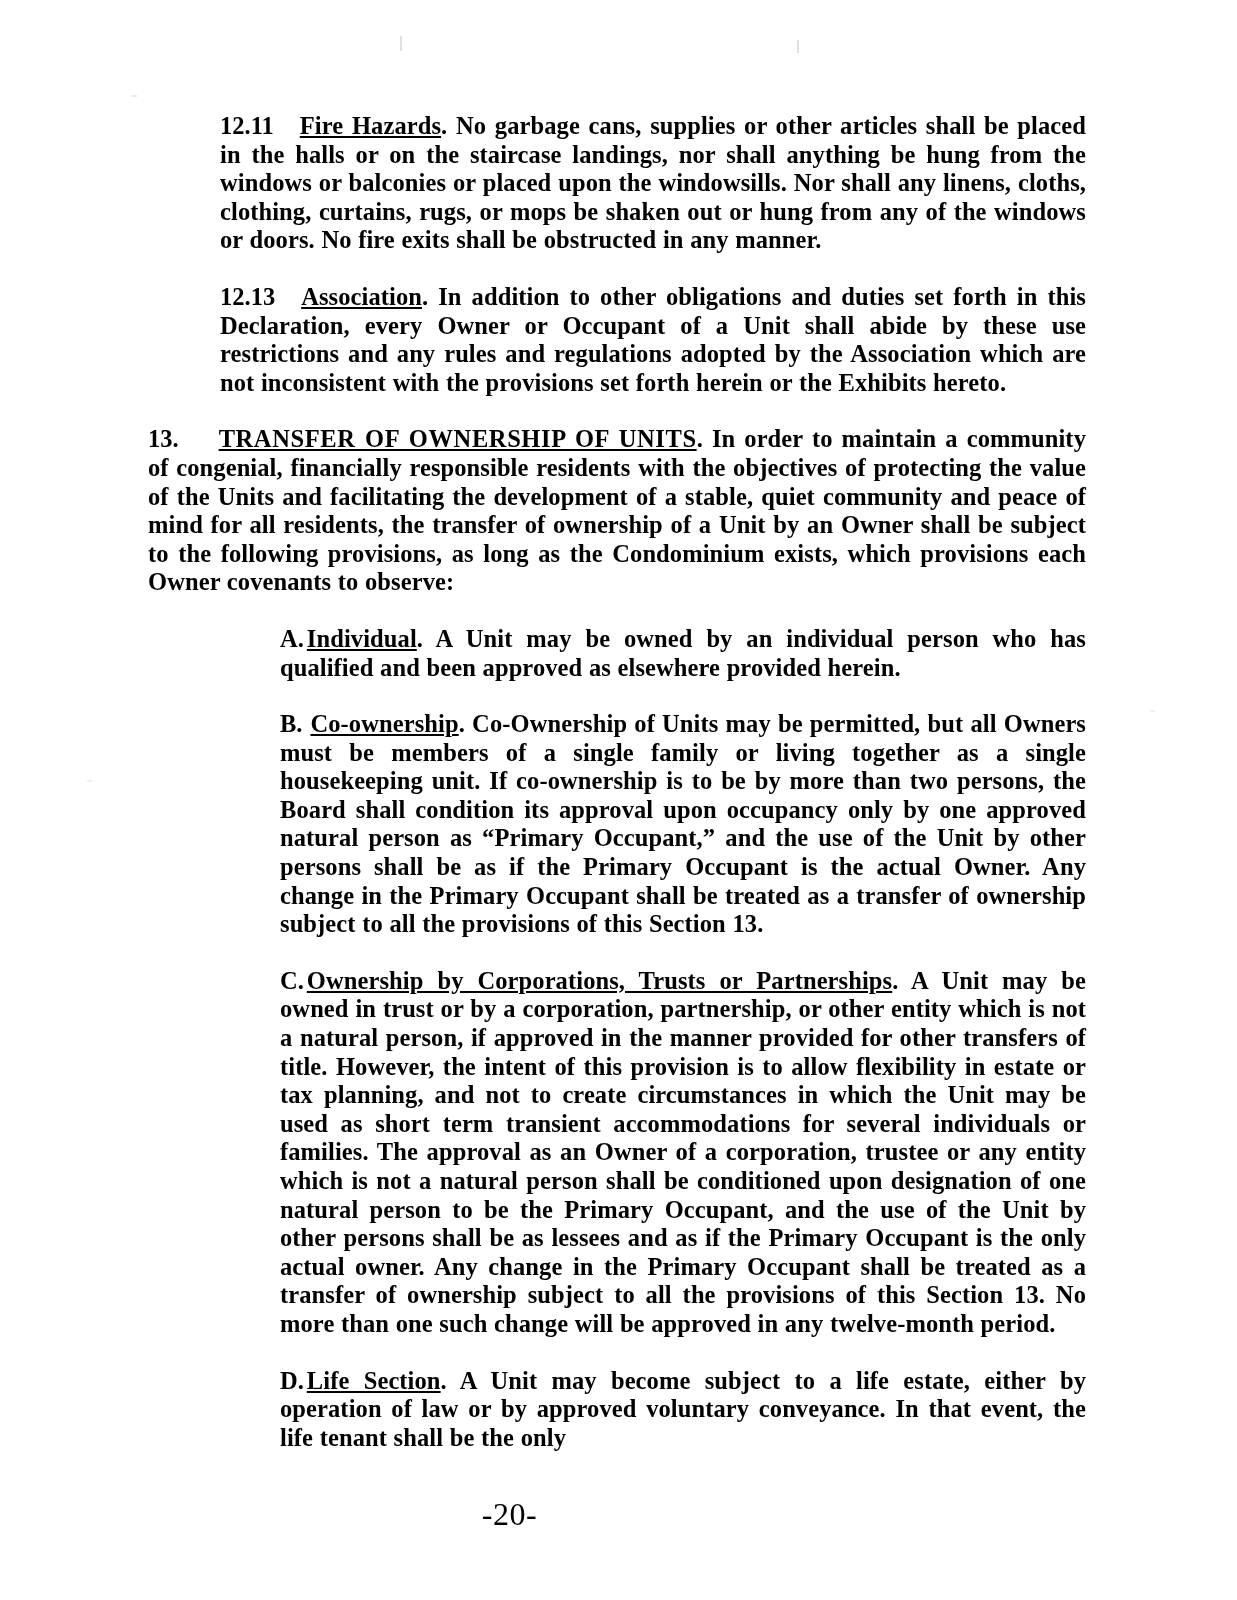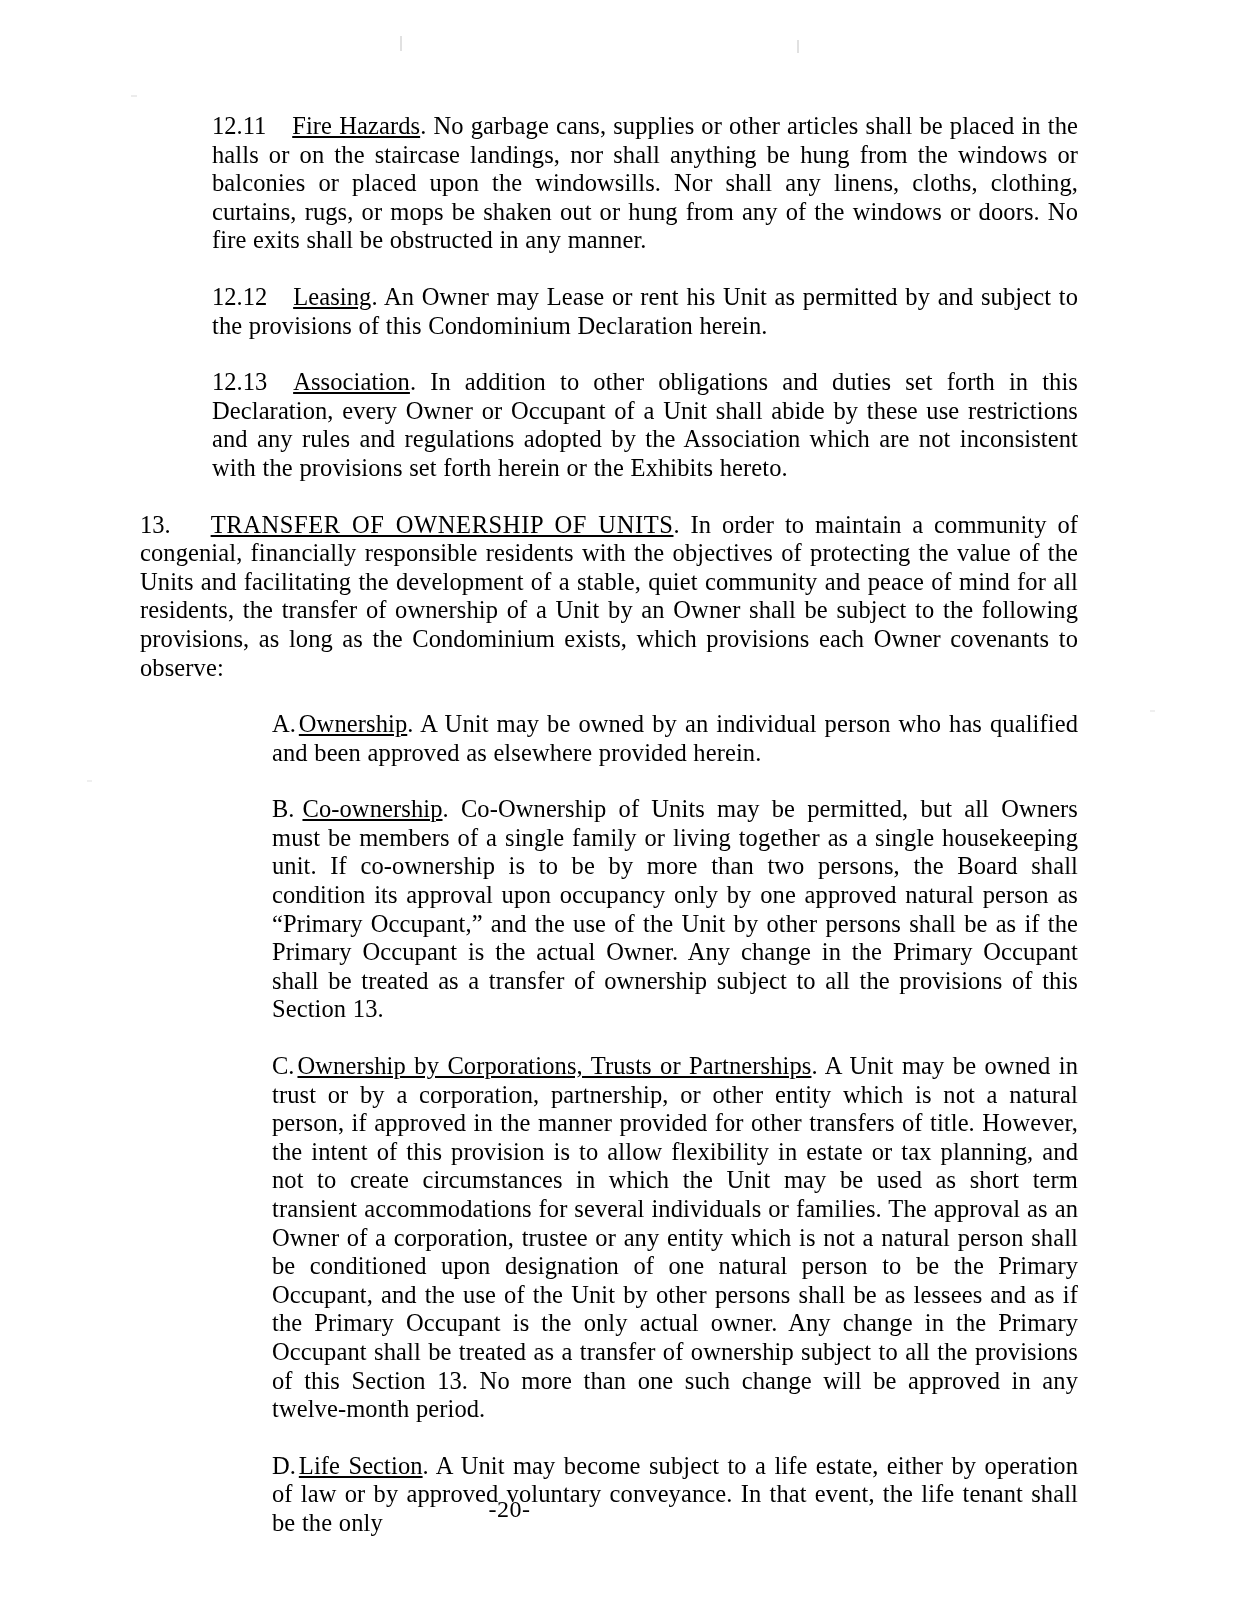--- a/index.html
+++ b/index.html
@@ -24,23 +24,24 @@
     opacity: 0.55;
   }
   #speck-left  { left: 400px; top: 36px; width: 2px; height: 15px; }
   #speck-right { left: 797px; top: 40px; width: 2px; height: 13px; }
   #speck-edge1 { left: 131px; top: 95px; width: 6px; height: 2px; opacity: .35; }
   #speck-edge2 { left: 87px;  top: 780px; width: 5px; height: 2px; opacity: .3; }
   #speck-edge3 { left: 1150px; top: 710px; width: 5px; height: 2px; opacity: .3; }
 
   #content {
     position: absolute;
-    left: 140px;
+    left: 148px;
     top: 112px;
     width: 938px;
+    font-weight: bold;
   }
 
   p.para {
     margin: 0 0 0 0;
     font-size: 24.5px;
     line-height: 28.6px;
     text-align: justify;
     text-justify: inter-word;
     letter-spacing: 0.1px;
     word-spacing: 0.4px;
@@ -59,47 +60,46 @@
   .tab-h { display: inline-block; width: 40px; }
   .tab-tiny { display: inline-block; width: 3px; }
   .tab-b { display: inline-block; width: 8px; }
 
   #footer {
     position: absolute;
     left: 0;
     top: 1496px;
     width: 1019px;
     text-align: center;
-    font-size: 24px;
+    font-size: 32px;
     letter-spacing: 0.5px;
   }
 </style>
 </head>
 <body>
 
 <div id="page">
 
   <div class="scan-speck" id="speck-left"></div>
   <div class="scan-speck" id="speck-right"></div>
   <div class="scan-speck" id="speck-edge1"></div>
   <div class="scan-speck" id="speck-edge2"></div>
   <div class="scan-speck" id="speck-edge3"></div>
 
   <div id="content">
 
     <p class="para ind-num gap-after"><span class="numlabel">12.11</span><span class="tab-n"></span><span class="u">Fire Hazards</span><span>. No garbage cans, supplies or other articles shall be placed in the halls or on the staircase landings, nor shall anything be hung from the windows or balconies or placed upon the windowsills. Nor shall any linens, cloths, clothing, curtains, rugs, or mops be shaken out or hung from any of the windows or doors. No fire exits shall be obstructed in any manner.</span></p>
 
-    <p class="para ind-num gap-after"><span class="numlabel">12.12</span><span class="tab-n"></span><span class="u">Leasing</span><span>. An Owner may Lease or rent his Unit  as permitted by and subject to the provisions of this Condominium Declaration herein.</span></p>
 
     <p class="para ind-num gap-after"><span class="numlabel">12.13</span><span class="tab-n"></span><span class="u">Association</span><span>. In addition to other obligations and duties set forth in this Declaration, every Owner or Occupant of a Unit shall abide by these use restrictions and any rules and regulations adopted by the Association which are not inconsistent with the provisions set forth herein or the Exhibits hereto.</span></p>
 
     <p class="para ind-flush gap-after"><span class="numlabel">13.</span><span class="tab-h"></span><span class="u-spaced">TRANSFER OF OWNERSHIP OF UNITS</span><span>. In order to maintain a community of congenial, financially responsible residents with the objectives of protecting the value of the Units and facilitating the development of a stable, quiet community and peace of mind for all residents, the transfer of ownership of a Unit by an Owner shall be subject to the following provisions, as long as the Condominium exists, which provisions each Owner covenants to observe:</span></p>
 
 
-    <p class="para ind-alpha gap-after"><span class="numlabel">A.</span><span class="tab-tiny"></span><span class="u">Ownership</span><span>. A Unit may be owned by an individual person who has qualified and been approved as elsewhere provided herein.</span></p>
+    <p class="para ind-alpha gap-after"><span class="numlabel">A.</span><span class="tab-tiny"></span><span class="u">Individual</span><span>. A Unit may be owned by an individual person who has qualified and been approved as elsewhere provided herein.</span></p>
 
     <p class="para ind-alpha gap-after"><span class="numlabel">B.</span><span class="tab-b"></span><span class="u">Co-ownership</span><span>. Co-Ownership of Units may be permitted, but all Owners must be members of a single family or living together as a single housekeeping unit. If co-ownership is to be by more than two persons, the Board shall condition its approval upon occupancy only by one approved natural person as “Primary Occupant,” and the use of the Unit by other persons shall be as if the Primary Occupant is the actual Owner. Any change in the Primary Occupant shall be treated as a transfer of ownership subject to all the provisions of this Section 13.</span></p>
 
     <p class="para ind-alpha gap-after"><span class="numlabel">C.</span><span class="tab-tiny"></span><span class="u">Ownership by Corporations, Trusts or Partnerships</span><span>. A Unit may be owned in trust or by a corporation, partnership, or other entity which is not a natural person, if approved in the manner provided for other transfers of title. However, the intent of this provision is to allow flexibility in estate or tax planning, and not to create circumstances in which the Unit may be used as short term transient accommodations for several individuals or families. The approval as an Owner of a corporation, trustee or any entity which is not a natural person shall be conditioned upon designation of one natural person to be the Primary Occupant, and the use of the Unit by other persons shall be as lessees and as if the Primary Occupant is the only actual owner. Any change in the Primary Occupant shall be treated as a transfer of ownership subject to all the provisions of this Section 13. No more than one such change will be approved in any twelve-month period.</span></p>
 
     <p class="para ind-alpha"><span class="numlabel">D.</span><span class="tab-tiny"></span><span class="u">Life Section</span><span>. A Unit may become subject to a life estate, either by operation of law or by approved voluntary conveyance. In that event, the life tenant shall be the only</span></p>
 
   </div>
 
   <div id="footer">-20-</div>

